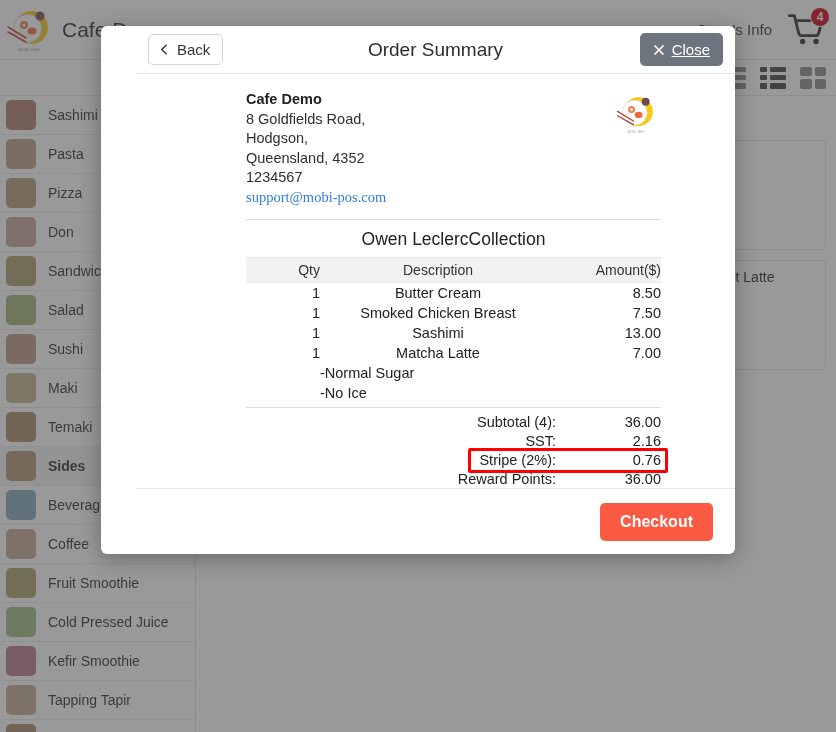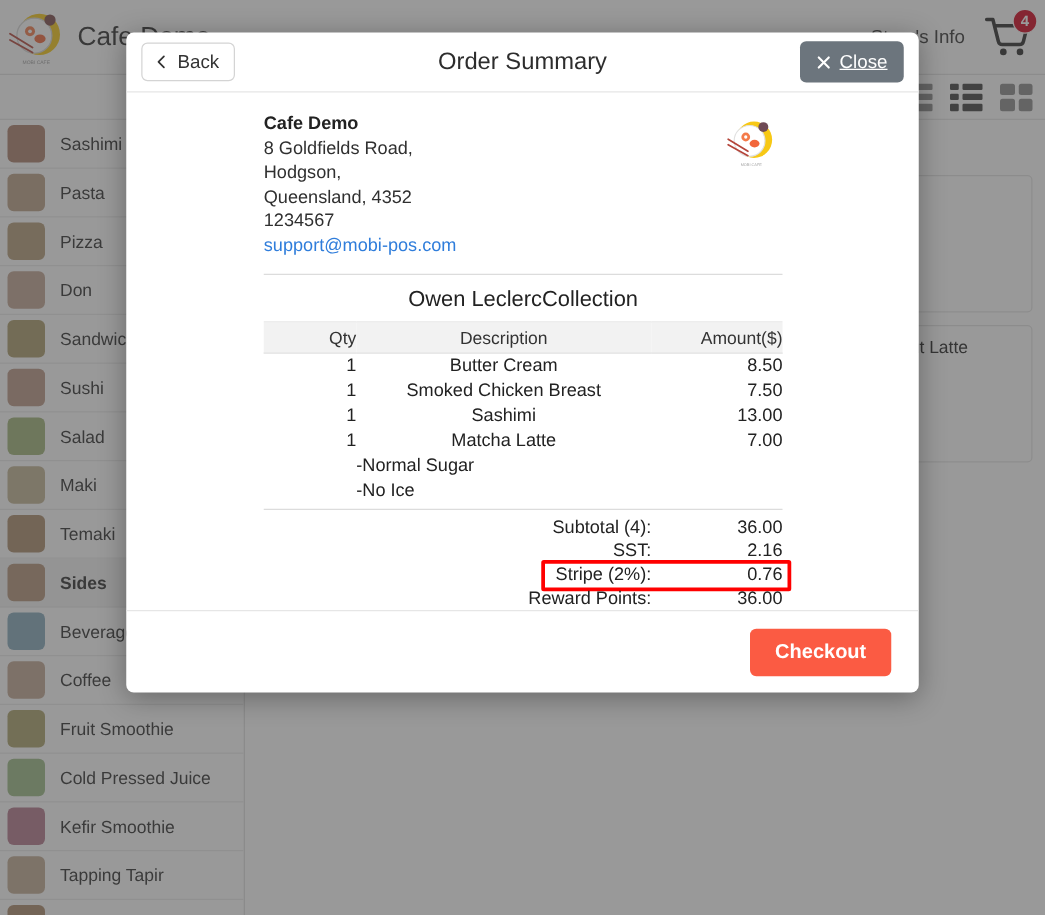--- a/index.html
+++ b/index.html
@@ -96,21 +96,21 @@
   
   .overlay {
     position: absolute; inset: 0; background: rgba(70,70,70,0.55);
   }
 
   
   .modal {
     position: absolute; left: 101px; top: 26px; width: 634px; height: 528px;
     background: #ffffff; border-radius: 6px;
     box-shadow: 0 4px 22px rgba(0,0,0,0.32);
-    display: flex; flex-direction: column; overflow: hidden;
+    display: flex; flex-direction: column; overflow: hidden; padding-left: 35px;
   }
   .modal-header {
     height: 48px; flex: 0 0 auto; border-bottom: 1px solid #e6e6e6;
     display: flex; align-items: center; padding: 0 12px; position: relative;
   }
   .btn-back {
     border: 1px solid #d4d4d4; background: #fff; border-radius: 5px;
     padding: 6px 12px 6px 9px; font-size: 15px; color: #333;
     display: flex; align-items: center; gap: 6px; cursor: pointer;
   }
@@ -124,21 +124,21 @@
     display: flex; align-items: center; gap: 7px; cursor: pointer;
     position: relative; z-index: 2; text-decoration: underline;
   }
 
   .modal-body { flex: 1 1 auto; padding: 16px 34px 0 110px; overflow: hidden; }
   .receipt { width: 415px; }
 
   .rc-top { display: flex; justify-content: space-between; align-items: flex-start; }
   .rc-store-name { font-size: 14.5px; font-weight: bold; color: #222; line-height: 19.5px; }
   .rc-line { font-size: 14.5px; color: #303030; line-height: 19.5px; }
-  .rc-email { font-size: 14.5px; color: #2f7ddb; line-height: 19.5px; cursor: pointer; }
+  .rc-email { font-size: 14.5px; color: #2f7ddb; line-height: 19.5px; cursor: pointer; font-family: Liberation Serif, serif; }
   .rc-logo { width: 50px; height: 44px; flex: 0 0 auto; margin-top: 2px; }
 
   .hr { border-top: 1px solid #dcdcdc; margin: 12px 0 0 0; }
 
   .rc-cust { display: flex; justify-content: center; align-items: baseline; padding: 9px 0 7px 0; }
   .rc-cust-name { font-size: 17.5px; color: #222; }
   .rc-cust-type { font-size: 17.5px; color: #222; }
 
   table.items { width: 100%; border-collapse: collapse; }
   table.items thead th {
@@ -247,26 +247,26 @@
       </div>
       <div class="cat">
         <span class="cat-thumb" style="background: rgb(194, 165, 147);"></span>
         <span class="cat-label">Don</span>
       </div>
       <div class="cat">
         <span class="cat-thumb" style="background: rgb(172, 156, 108);"></span>
         <span class="cat-label">Sandwich</span>
       </div>
       <div class="cat">
+        <span class="cat-thumb" style="background: rgb(160, 180, 121);"></span>
+        <span class="cat-label">Salad</span>
+      </div>
+      <div class="cat">
         <span class="cat-thumb" style="background: rgb(187, 152, 134);"></span>
         <span class="cat-label">Sushi</span>
-      </div>
-      <div class="cat">
-        <span class="cat-thumb" style="background: rgb(160, 180, 121);"></span>
-        <span class="cat-label">Salad</span>
       </div>
       <div class="cat">
         <span class="cat-thumb" style="background: rgb(194, 179, 147);"></span>
         <span class="cat-label">Maki</span>
       </div>
       <div class="cat">
         <span class="cat-thumb" style="background: rgb(172, 140, 108);"></span>
         <span class="cat-label">Temaki</span>
       </div>
       <div class="cat active">

